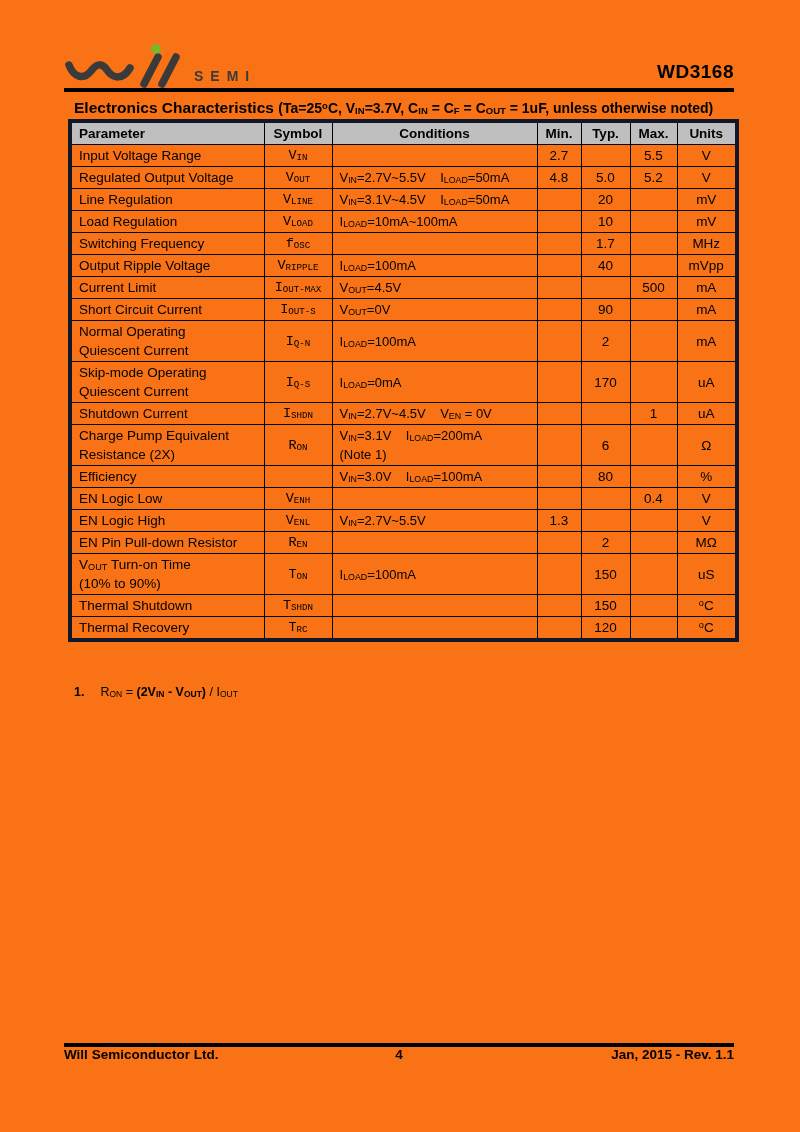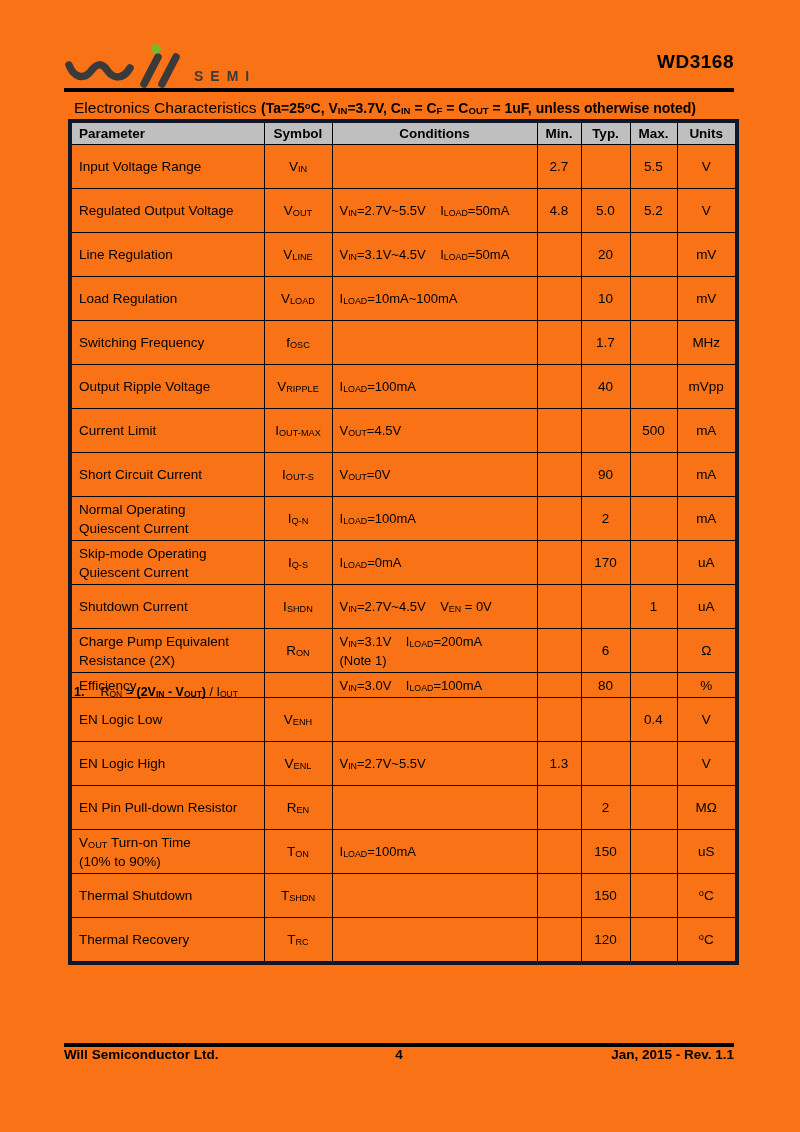--- a/index.html
+++ b/index.html
@@ -8,37 +8,37 @@
     background:#f97316;color:#000;
     font-family:"Liberation Sans",sans-serif;
     overflow:hidden;
   }
   
   .doc-header{position:absolute;top:44px;left:64px;width:670px;
     display:flex;justify-content:space-between;align-items:flex-end;}
   .logo{display:flex;align-items:flex-end;gap:12px;}
   .logo svg{display:block;}
   .logo-semi{font-size:14px;font-weight:600;letter-spacing:7px;color:#3a3a3a;padding-bottom:4px;}
-  .part-number{font-size:19px;font-weight:bold;letter-spacing:0.5px;padding-bottom:15px;}
+  .part-number{font-size:19px;font-weight:bold;letter-spacing:0.5px;padding-bottom:5px;}
   .top-rule{position:absolute;top:88px;left:64px;width:670px;height:4px;background:#000;}
   
   .section-title{position:absolute;top:99px;left:74px;width:680px;white-space:nowrap;}
-  .title-main{font-size:15.5px;font-weight:normal;}
+  .title-main{font-size:15.5px;font-weight:bold;}
   .title-note{font-size:14px;font-weight:bold;}
   
   .spec-table{position:absolute;top:119px;left:68px;width:667px;
     border-collapse:collapse;table-layout:fixed;border:4px solid #0f172a;}
   .spec-table th,.spec-table td{border:1px solid #000;overflow:hidden;}
   .spec-table th{background:#bfbfbf;font-size:13.5px;font-weight:bold;
     padding:3px 7px;text-align:center;}
   .spec-table th.col0{text-align:left;}
   .spec-table td{font-size:13.5px;line-height:19px;padding:1px 7px;
     vertical-align:middle;white-space:pre-wrap;}
   .td-param{text-align:left;}
-  .td-symbol{text-align:center;padding:12px 2px !important;}
+  .td-symbol{text-align:center;padding:1px 2px !important;font-family:Liberation Mono, monospace;}
   .td-cond{text-align:left;font-size:13px !important;}
   .td-num{text-align:center;}
   sub{font-size:68%;line-height:0;vertical-align:baseline;position:relative;bottom:-0.12em;}
   sup{font-size:68%;line-height:0;vertical-align:baseline;position:relative;top:-0.45em;}
   
   .note{position:absolute;top:685px;left:74px;font-size:12.5px;}
   .note-num{font-weight:bold;margin-right:16px;}
   
   .doc-footer{position:absolute;top:1043px;left:64px;width:670px;}
   .footer-rule{height:4px;background:#000;}

